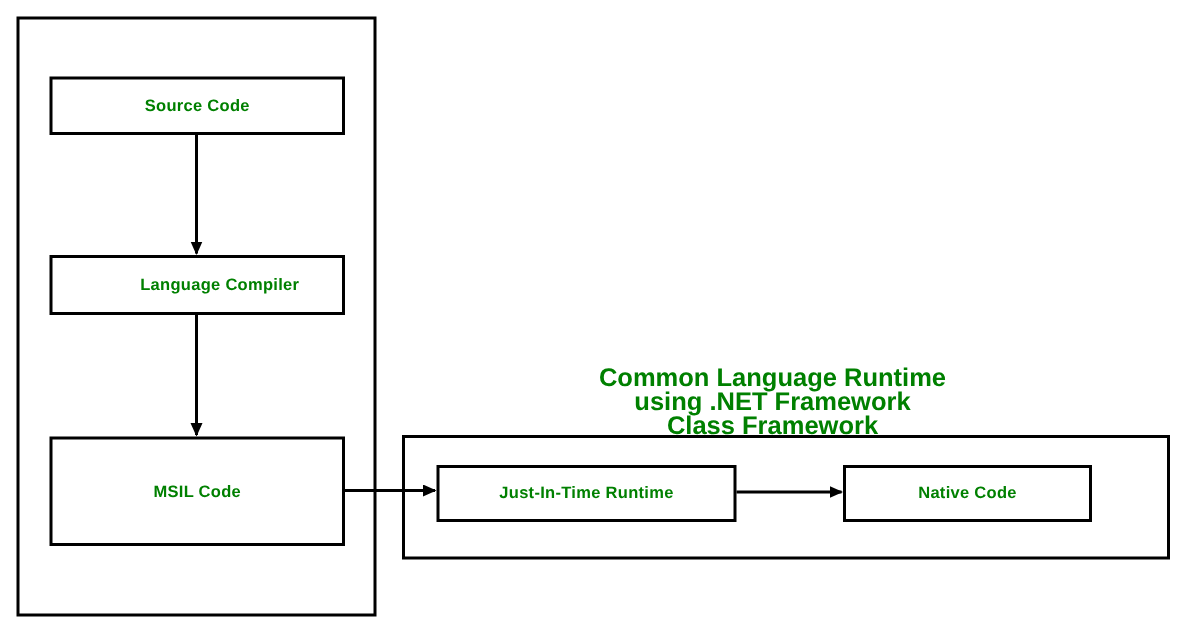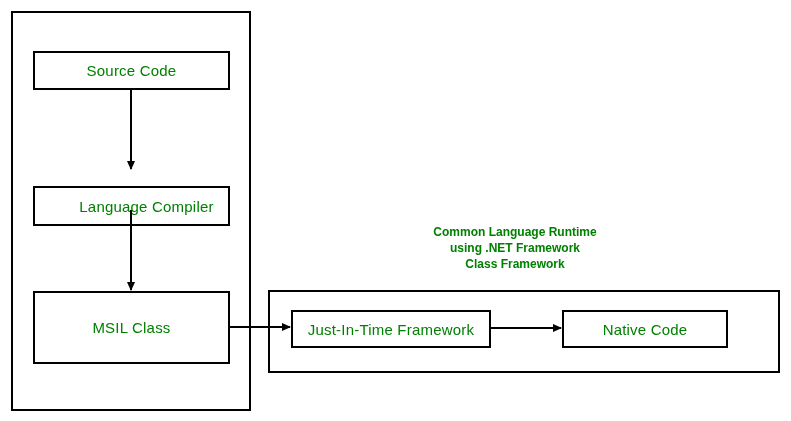--- a/index.html
+++ b/index.html
@@ -25,22 +25,22 @@
     position: absolute;
     border: 2px solid #000000;
     box-sizing: border-box;
     background: #ffffff;
     display: flex;
     align-items: center;
     justify-content: center;
   }
   .node-label {
     color: #008000;
-    font-weight: normal;
-    font-size: 15px;
+    font-weight: bold;
+    font-size: 11px;
     letter-spacing: 0.2px;
     white-space: nowrap;
     text-align: center;
   }
   .split-box {
     position: absolute;
     border: 2px solid #000000;
     box-sizing: border-box;
     background: #ffffff;
     display: flex;
@@ -53,24 +53,25 @@
     justify-content: center;
     box-sizing: border-box;
   }
   .split-cell + .split-cell {
     border-top: 2px solid #000000;
   }
   .caption {
     position: absolute;
     color: #008000;
     font-weight: bold;
-    font-size: 12px;
+    font-size: 17px;
     line-height: 16px;
     text-align: center;
     white-space: nowrap;
+    margin-top: 20px;
   }
   .arrow-svg {
     position: absolute;
     left: 0;
     top: 0;
     width: 791px;
     height: 421px;
     pointer-events: none;
   }
 </style>
@@ -80,38 +81,38 @@
 <div id="canvas">
 
   <div class="container-box" style="left:11px; top:11px; width:240px; height:400px;"></div>
 
   <div class="container-box" style="left:268px; top:290px; width:512px; height:83px;"></div>
 
   <div class="node-box" style="left:33px; top:51px; width:197px; height:39px;">
     <span class="node-label">Source Code</span>
   </div>
 
-  <div class="node-box" style="left:33px; top:186px; width:197px; height:40px;padding-left:30px;">
+  <div class="node-box" style="left:33px; top:170px; width:197px; height:40px;padding-left:30px;">
     <span class="node-label">Language Compiler</span>
   </div>
 
   <div class="split-box" style="left:33px; top:291px; width:197px; height:73px;">
     <div class="split-cell">
-      <span class="node-label">MSIL Class</span>
+      <span class="node-label">MSIL Code</span>
     </div>
   </div>
 
   <div class="caption" style="left:395px; top:224px; width:240px;">
     <div>Common Language Runtime</div>
     <div>using .NET Framework</div>
     <div>Class Framework</div>
   </div>
 
   <div class="node-box" style="left:291px; top:310px; width:200px; height:38px;">
-    <span class="node-label">Just-In-Time Framework</span>
+    <span class="node-label">Just-In-Time Runtime</span>
   </div>
 
   <div class="node-box" style="left:562px; top:310px; width:166px; height:38px;">
     <span class="node-label">Native Code</span>
   </div>
 
   <svg class="arrow-svg" viewBox="0 0 791 421">
     <defs>
       <marker id="ah" markerWidth="10" markerHeight="10" refX="8" refY="4" orient="auto" markerUnits="userSpaceOnUse">
         <path d="M0,0 L9,4 L0,8 z" fill="#000000"></path>

